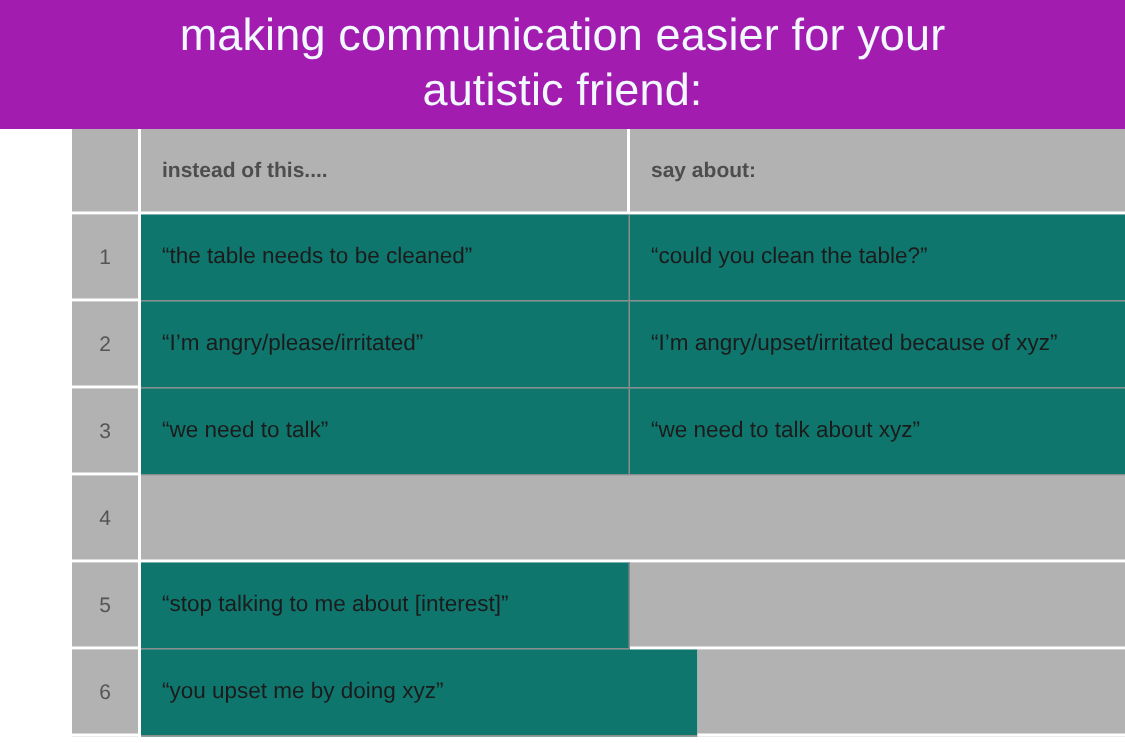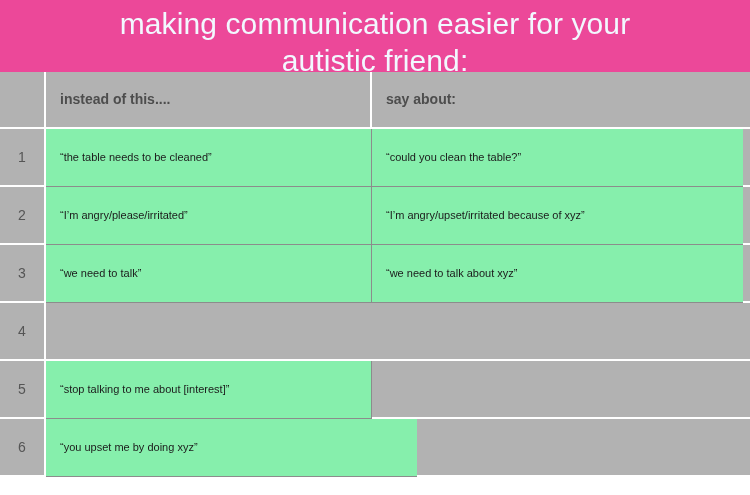--- a/index.html
+++ b/index.html
@@ -22,45 +22,46 @@
     background: #ffffff;
   }
 
   
   .banner {
     position: absolute;
     left: 0;
     top: 0;
     width: 750px;
     height: 86px;
-    background: #ec4899;
+    background: #a21caf;
     display: flex;
     align-items: center;
     justify-content: center;
     box-sizing: border-box;
     padding: 0 64px;
   }
   .banner-title {
     color: #f2f8ff;
     font-size: 30px;
     font-weight: 400;
     line-height: 1.22;
     text-align: center;
     letter-spacing: 0.1px;
     white-space: pre-line;
   }
 
   
   .table {
     position: absolute;
     left: 0;
-    top: 72px;
+    top: 86px;
     width: 630px;
     height: 409px;
     background: #ffffff;
+    padding-left: 48px;
   }
 
   .row {
     position: relative;
     display: flex;
     align-items: stretch;
     height: 58px;
     width: 750px;
     box-sizing: border-box;
   }
@@ -83,23 +84,23 @@
   .gap {
     width: 2px;
     flex: 0 0 2px;
     background: #ffffff;
   }
 
   .cell-a, .cell-b {
     box-sizing: border-box;
     display: flex;
     align-items: center;
-    background: #86efac;
+    background: #0f766e;
     color: #1b1b1b;
-    font-size: 11px;
+    font-size: 15px;
     line-height: 1.25;
     padding: 0 14px;
     border-bottom: 1px solid #8c8c8c;
   }
   .cell-a {
     width: 326px;
     flex: 0 0 326px;
     border-right: 1px solid #8c8c8c;
   }
   .cell-b {

